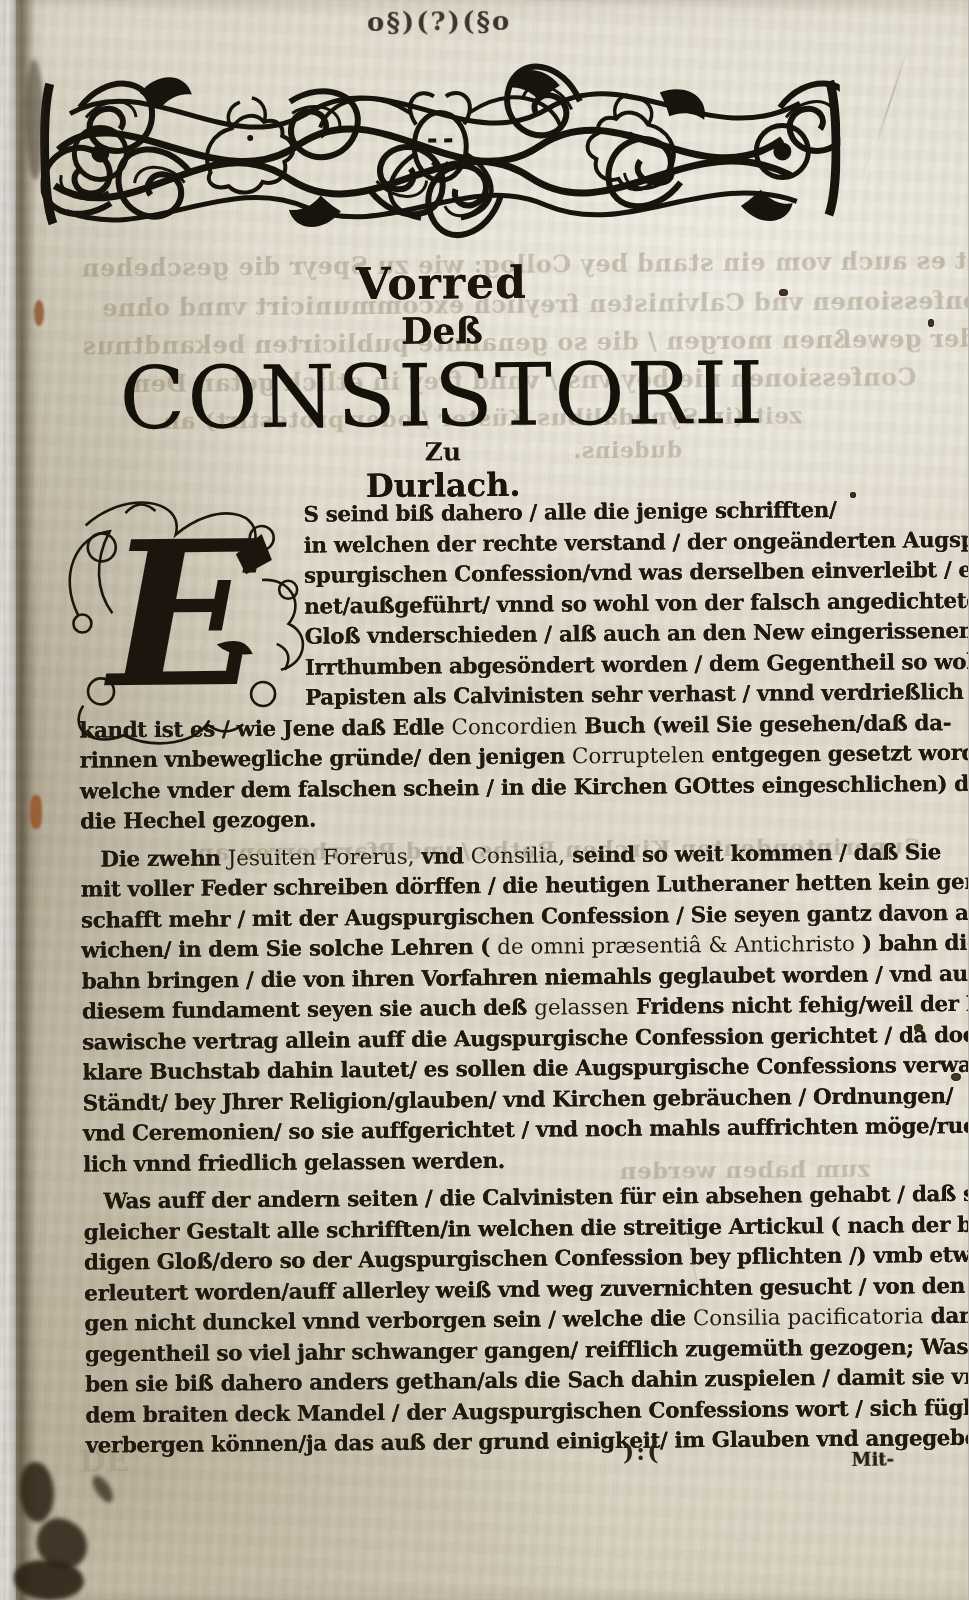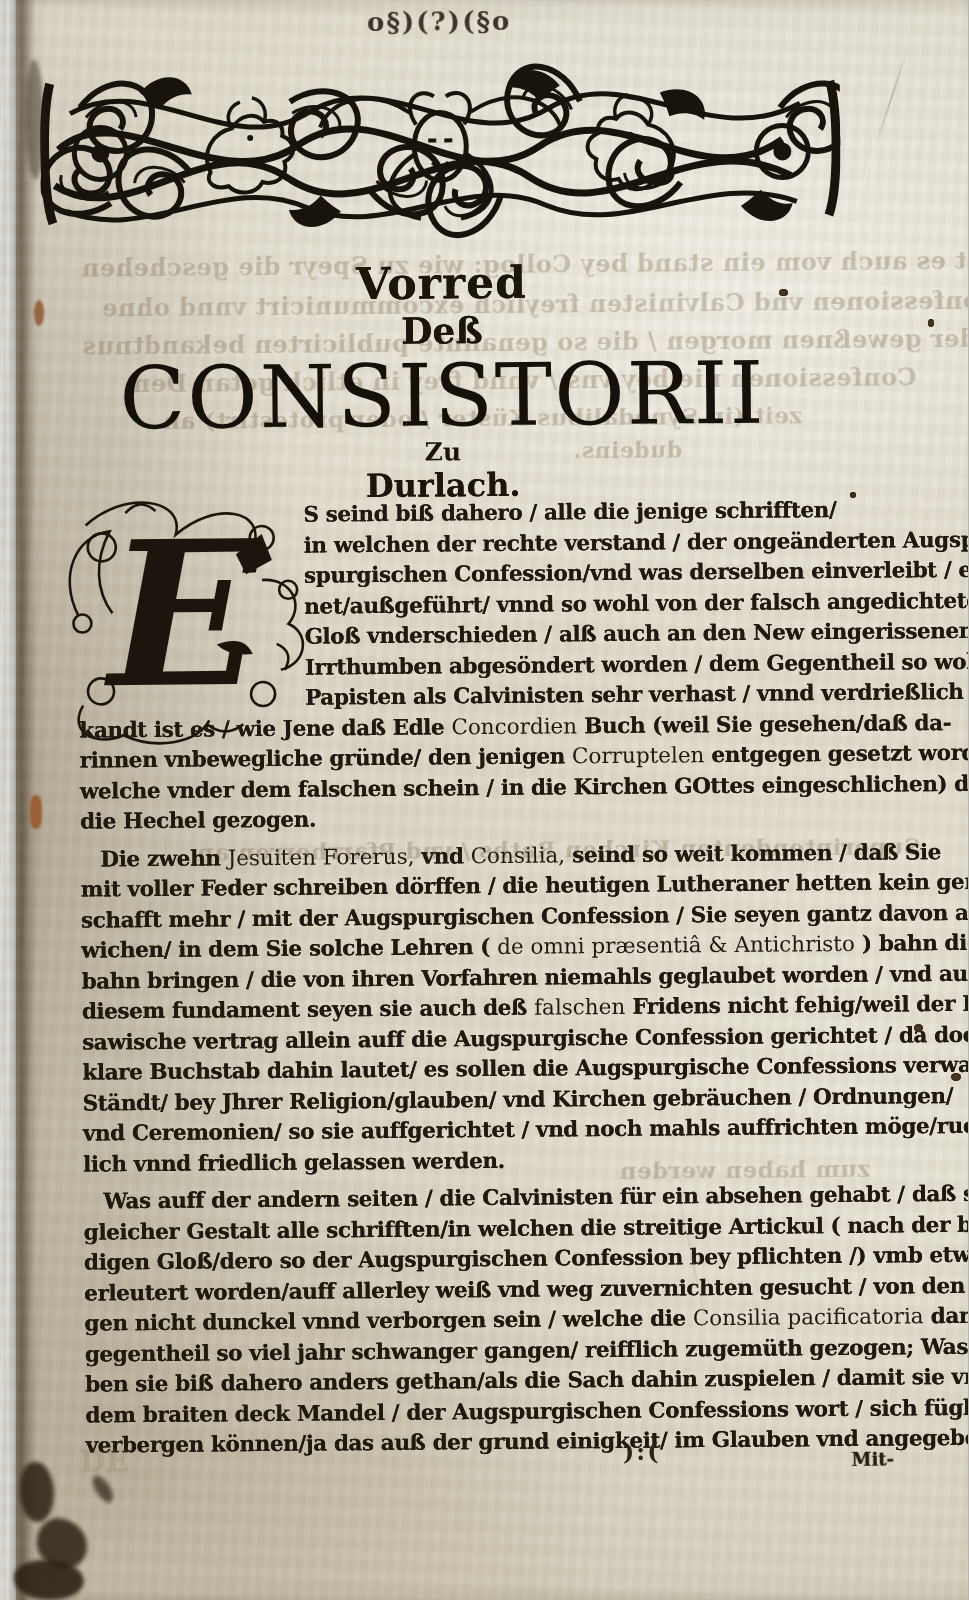--- a/index.html
+++ b/index.html
@@ -187,21 +187,21 @@
           <div class="tl"><span class="frak">rinnen vnbewegliche gründe/ den jenigen </span><span class="roman">Corruptelen</span><span class="frak"> entgegen gesetzt worden/</span></div>
           <div class="tl"><span class="frak">welche vnder dem falschen schein / in die Kirchen GOttes eingeschlichen) durch</span></div>
           <div class="tl"><span class="frak">die Hechel gezogen.</span></div>
         </div>
       <div class="para p-indent" id="para-1">
           <div class="tl"><span class="frak">Die zwehn </span><span class="roman">Jesuiten Forerus,</span><span class="frak"> vnd </span><span class="roman">Consilia,</span><span class="frak"> seind so weit kommen / daß Sie</span></div>
           <div class="tl"><span class="frak">mit voller Feder schreiben dörffen / die heutigen Lutheraner hetten kein gemein-</span></div>
           <div class="tl"><span class="frak">schafft mehr / mit der Augspurgischen Confession / Sie seyen gantz davon abge-</span></div>
           <div class="tl"><span class="frak">wichen/ in dem Sie solche Lehren ( </span><span class="roman">de omni præsentiâ &amp; Antichristo</span><span class="frak"> ) bahn die</span></div>
           <div class="tl"><span class="frak">bahn bringen / die von ihren Vorfahren niemahls geglaubet worden / vnd auß</span></div>
-          <div class="tl"><span class="frak">diesem fundament seyen sie auch deß </span><span class="roman">falschen</span><span class="frak"> Fridens nicht fehig/weil der Pas-</span></div>
+          <div class="tl"><span class="frak">diesem fundament seyen sie auch deß </span><span class="roman">gelassen</span><span class="frak"> Fridens nicht fehig/weil der Pas-</span></div>
           <div class="tl"><span class="frak">sawische vertrag allein auff die Augspurgische Confession gerichtet / da doch der</span></div>
           <div class="tl"><span class="frak">klare Buchstab dahin lautet/ es sollen die Augspurgische Confessions verwandte</span></div>
           <div class="tl"><span class="frak">Ständt/ bey Jhrer Religion/glauben/ vnd Kirchen gebräuchen / Ordnungen/</span></div>
           <div class="tl"><span class="frak">vnd Ceremonien/ so sie auffgerichtet / vnd noch mahls auffrichten möge/ruewig-</span></div>
           <div class="tl"><span class="frak">lich vnnd friedlich gelassen werden.</span></div>
         </div>
       <div class="para p-indent" id="para-2">
           <div class="tl"><span class="frak">Was auff der andern seiten / die Calvinisten für ein absehen gehabt / daß sie</span></div>
           <div class="tl"><span class="frak">gleicher Gestalt alle schrifften/in welchen die streitige Artickul ( nach der bestän-</span></div>
           <div class="tl"><span class="frak">digen Gloß/dero so der Augspurgischen Confession bey pflichten /) vmb etwas</span></div>

